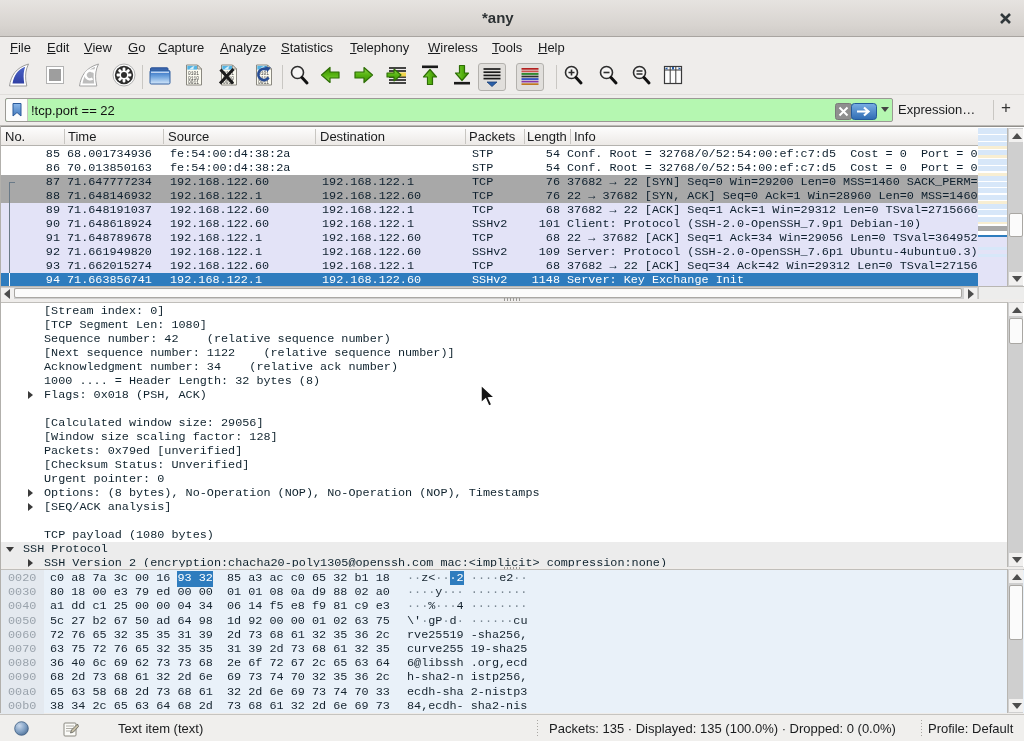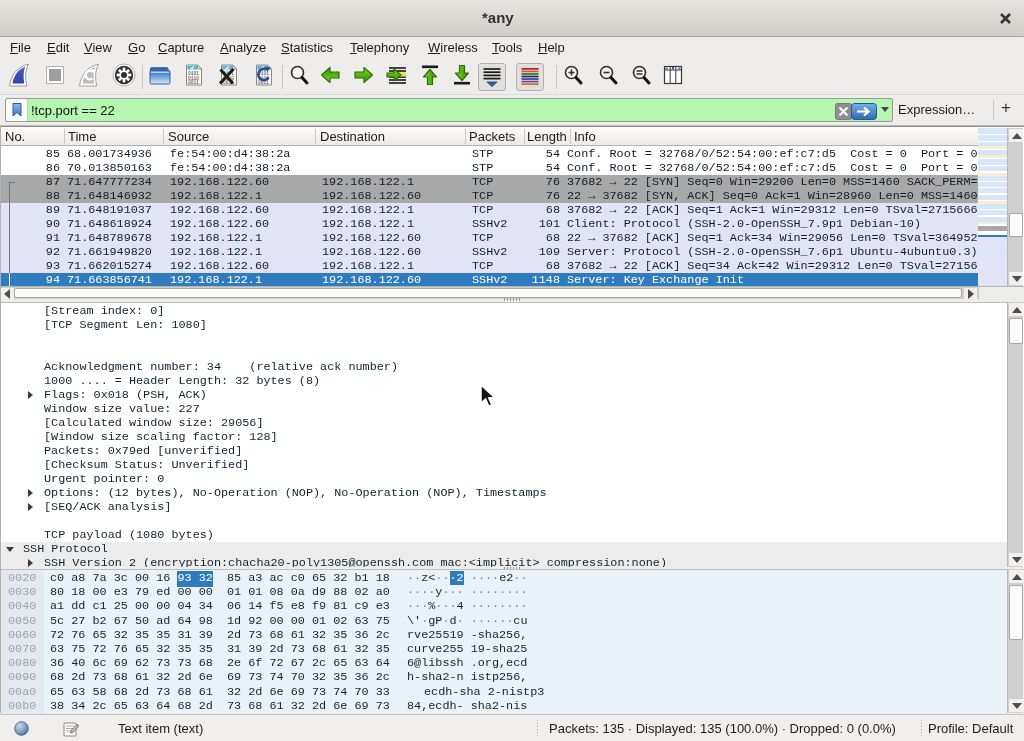--- a/index.html
+++ b/index.html
@@ -395,30 +395,31 @@
       <div class="sbtn" style="left:964px;top:1px;width:13px;height:11px;">
         <div class="tri-r"></div>
       </div>
     </div>
   <div class="abs" style="left:978px;top:159px;width:46px;height:13px;background:#ededec;border-top:1px solid #b8b6b2;border-left:1px solid #c6c4c0;"></div>
 </div>
 <div class="abs" style="left:504px;top:298px;width:16px;height:3px;background-image:repeating-linear-gradient(90deg,#9a9894 0 1px,transparent 1px 3px);"></div>
 <div id="dpane" class="abs">
     <div class="drow mono" style="top:1px;color:#10232e;"><span class="abs" style="left:44px;">[Stream index: 0]</span></div>
 <div class="drow mono" style="top:15px;color:#10232e;"><span class="abs" style="left:44px;">[TCP Segment Len: 1080]</span></div>
+<div class="drow mono" style="top:29px;color:#10232e;"><span class="abs" style="left:44px;">Sequence number: 42    (relative sequence number)</span></div>
+<div class="drow mono" style="top:43px;color:#10232e;"><span class="abs" style="left:44px;">[Next sequence number: 1122    (relative sequence number)]</span></div>
 <div class="drow mono" style="top:57px;color:#10232e;"><span class="abs" style="left:44px;">Acknowledgment number: 34    (relative ack number)</span></div>
 <div class="drow mono" style="top:71px;color:#10232e;"><span class="abs" style="left:44px;">1000 .... = Header Length: 32 bytes (8)</span></div>
 <div class="drow mono" style="top:85px;color:#10232e;"><div class="dtri" style="left:28px;border-left-color:#3a3a3a;"></div><span class="abs" style="left:44px;">Flags: 0x018 (PSH, ACK)</span></div>
-<div class="drow mono" style="top:99px;color:#10232e;"><span class="abs" style="left:44px;">Window size value: 227</span></div>
 <div class="drow mono" style="top:113px;color:#10232e;"><span class="abs" style="left:44px;">[Calculated window size: 29056]</span></div>
 <div class="drow mono" style="top:127px;color:#10232e;"><span class="abs" style="left:44px;">[Window size scaling factor: 128]</span></div>
 <div class="drow mono" style="top:141px;color:#10232e;"><span class="abs" style="left:44px;">Packets: 0x79ed [unverified]</span></div>
 <div class="drow mono" style="top:155px;color:#10232e;"><span class="abs" style="left:44px;">[Checksum Status: Unverified]</span></div>
 <div class="drow mono" style="top:169px;color:#10232e;"><span class="abs" style="left:44px;">Urgent pointer: 0</span></div>
-<div class="drow mono" style="top:183px;color:#10232e;"><div class="dtri" style="left:28px;border-left-color:#3a3a3a;"></div><span class="abs" style="left:44px;">Options: (12 bytes), No-Operation (NOP), No-Operation (NOP), Timestamps</span></div>
+<div class="drow mono" style="top:183px;color:#10232e;"><div class="dtri" style="left:28px;border-left-color:#3a3a3a;"></div><span class="abs" style="left:44px;">Options: (8 bytes), No-Operation (NOP), No-Operation (NOP), Timestamps</span></div>
 <div class="drow mono" style="top:197px;color:#10232e;"><div class="dtri" style="left:28px;border-left-color:#3a3a3a;"></div><span class="abs" style="left:44px;">[SEQ/ACK analysis]</span></div>
 <div class="drow mono" style="top:225px;color:#10232e;"><span class="abs" style="left:44px;">TCP payload (1080 bytes)</span></div>
 <div class="drow mono" style="top:239px;background:#ececec;color:#10232e;"><div class="dtrid" style="left:6px;border-top-color:#3a3a3a;"></div><span class="abs" style="left:23px;">SSH Protocol</span></div>
 <div class="drow mono" style="top:253px;background:#ececec;color:#10232e;"><div class="dtri" style="left:28px;border-left-color:#3a3a3a;"></div><span class="abs" style="left:44px;">SSH Version 2 (encryption:chacha20-poly1305@openssh.com mac:&lt;implicit&gt; compression:none)</span></div>
   </div>
 <div class="abs sbv" style="left:1007px;top:302px;height:265px;">
     <div class="sbtn" style="left:1px;top:1px;width:14px;height:13px;">
       <div class="tri-u"></div>
     </div>
     <div class="sthumb" style="left:1px;top:16px;width:14px;height:26px;"></div>
@@ -430,21 +431,21 @@
 <div id="hpane" class="abs">
     <div id="hoffcol" class="abs"></div>
     <div class="hrow mono" style="top:1.0px;color:#15232e;"><span class="abs" style="left:8px;color:#9aa3ac;">0020</span><span class="abs" style="left:50px;">c0 a8 7a 3c 00 16 <span class="hsel">93 32</span>  85 a3 ac c0 65 32 b1 18</span><span class="abs" style="left:407px;"><span style="color:#7b8893;">··</span>z&lt;<span style="color:#7b8893;">··</span><span class="hsel"><span style="color:#7b8893;">·</span>2</span> <span style="color:#7b8893;">····</span>e2<span style="color:#7b8893;">··</span></span></div>
 <div class="hrow mono" style="top:15.2px;color:#15232e;"><div style="position:absolute;left:177px;top:0;width:36px;height:2px;background:#2e7cbe;"></div><span class="abs" style="left:8px;color:#9aa3ac;">0030</span><span class="abs" style="left:50px;">80 18 00 e3 79 ed 00 00  01 01 08 0a d9 88 02 a0</span><span class="abs" style="left:407px;"><span style="color:#7b8893;">····</span>y<span style="color:#7b8893;">···</span> <span style="color:#7b8893;">········</span></span></div>
 <div class="hrow mono" style="top:29.4px;color:#15232e;"><span class="abs" style="left:8px;color:#9aa3ac;">0040</span><span class="abs" style="left:50px;">a1 dd c1 25 00 00 04 34  06 14 f5 e8 f9 81 c9 e3</span><span class="abs" style="left:407px;"><span style="color:#7b8893;">···</span>%<span style="color:#7b8893;">···</span>4 <span style="color:#7b8893;">········</span></span></div>
 <div class="hrow mono" style="top:43.6px;color:#15232e;"><span class="abs" style="left:8px;color:#9aa3ac;">0050</span><span class="abs" style="left:50px;">5c 27 b2 67 50 ad 64 98  1d 92 00 00 01 02 63 75</span><span class="abs" style="left:407px;">\'<span style="color:#7b8893;">·</span>gP<span style="color:#7b8893;">·</span>d<span style="color:#7b8893;">·</span> <span style="color:#7b8893;">······</span>cu</span></div>
 <div class="hrow mono" style="top:57.8px;color:#15232e;"><span class="abs" style="left:8px;color:#9aa3ac;">0060</span><span class="abs" style="left:50px;">72 76 65 32 35 35 31 39  2d 73 68 61 32 35 36 2c</span><span class="abs" style="left:407px;">rve25519 -sha256,</span></div>
 <div class="hrow mono" style="top:72.0px;color:#15232e;"><span class="abs" style="left:8px;color:#9aa3ac;text-align:right;">0070</span><span class="abs" style="left:50px;">63 75 72 76 65 32 35 35  31 39 2d 73 68 61 32 35</span><span class="abs" style="left:407px;">curve255 19-sha25</span></div>
 <div class="hrow mono" style="top:86.2px;color:#15232e;"><span class="abs" style="left:8px;color:#9aa3ac;">0080</span><span class="abs" style="left:50px;">36 40 6c 69 62 73 73 68  2e 6f 72 67 2c 65 63 64</span><span class="abs" style="left:407px;">6@libssh .org,ecd</span></div>
 <div class="hrow mono" style="top:100.4px;color:#15232e;"><span class="abs" style="left:8px;color:#9aa3ac;">0090</span><span class="abs" style="left:50px;">68 2d 73 68 61 32 2d 6e  69 73 74 70 32 35 36 2c</span><span class="abs" style="left:407px;">h-sha2-n istp256,</span></div>
-<div class="hrow mono" style="top:114.6px;color:#15232e;padding-left:44px;"><span class="abs" style="left:8px;color:#9aa3ac;">00a0</span><span class="abs" style="left:50px;">65 63 58 68 2d 73 68 61  32 2d 6e 69 73 74 70 33</span><span class="abs" style="left:424px;">ecdh-sha 2-nistp3</span></div>
+<div class="hrow mono" style="top:114.6px;color:#15232e;padding-left:44px;"><span class="abs" style="left:8px;color:#9aa3ac;">00a0</span><span class="abs" style="left:50px;">65 63 58 68 2d 73 68 61  32 2d 6e 69 73 74 70 33</span><span class="abs" style="left:407px;">ecdh-sha 2-nistp3</span></div>
 <div class="hrow mono" style="top:128.8px;color:#15232e;"><span class="abs" style="left:8px;color:#9aa3ac;">00b0</span><span class="abs" style="left:50px;">38 34 2c 65 63 64 68 2d  73 68 61 32 2d 6e 69 73</span><span class="abs" style="left:407px;">84,ecdh- sha2-nis</span></div>
   </div>
 <div class="abs sbv" style="left:1007px;top:569px;height:144px;">
     <div class="sbtn" style="left:1px;top:1px;width:14px;height:13px;">
       <div class="tri-u"></div>
     </div>
     <div class="sthumb" style="left:1px;top:16px;width:14px;height:55px;"></div>
     <div class="sbtn" style="left:1px;top:130px;width:14px;height:13px;">
       <div class="tri-d"></div>
     </div>

